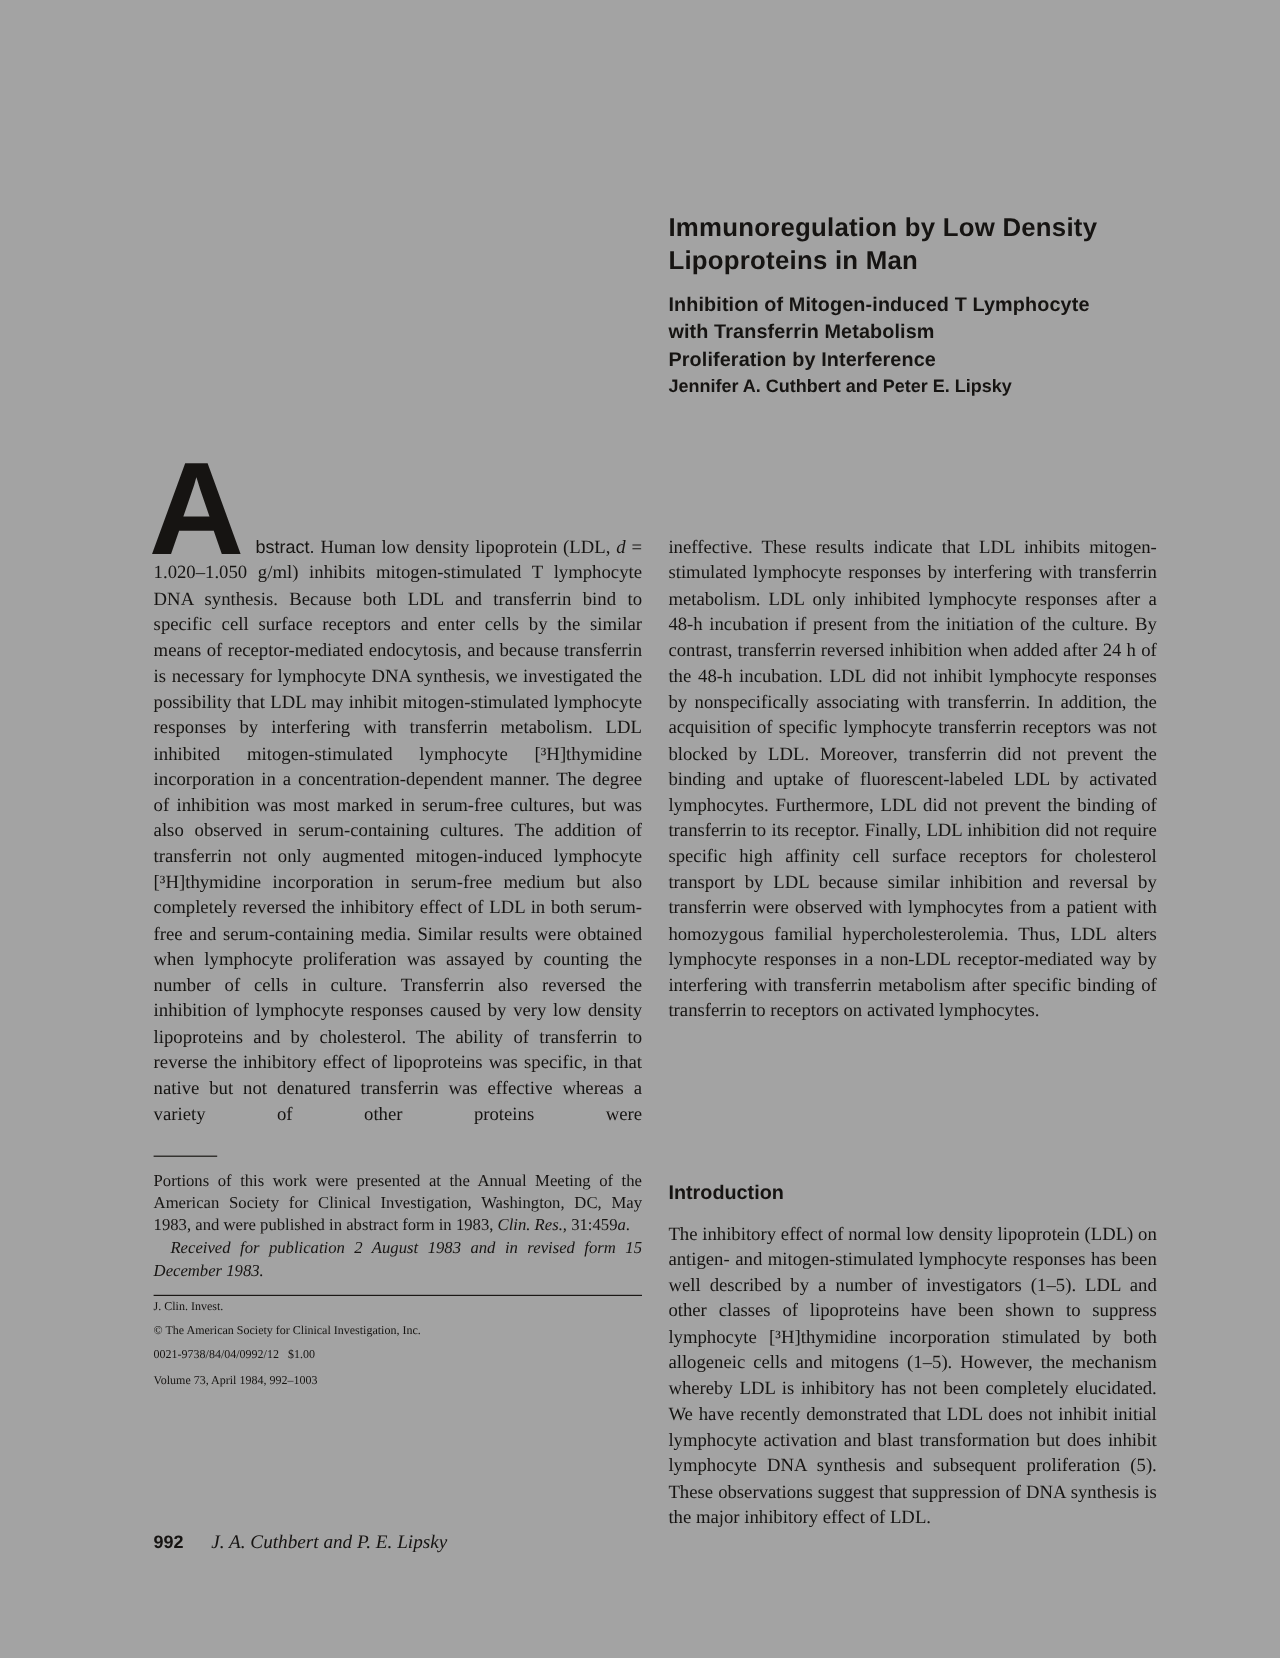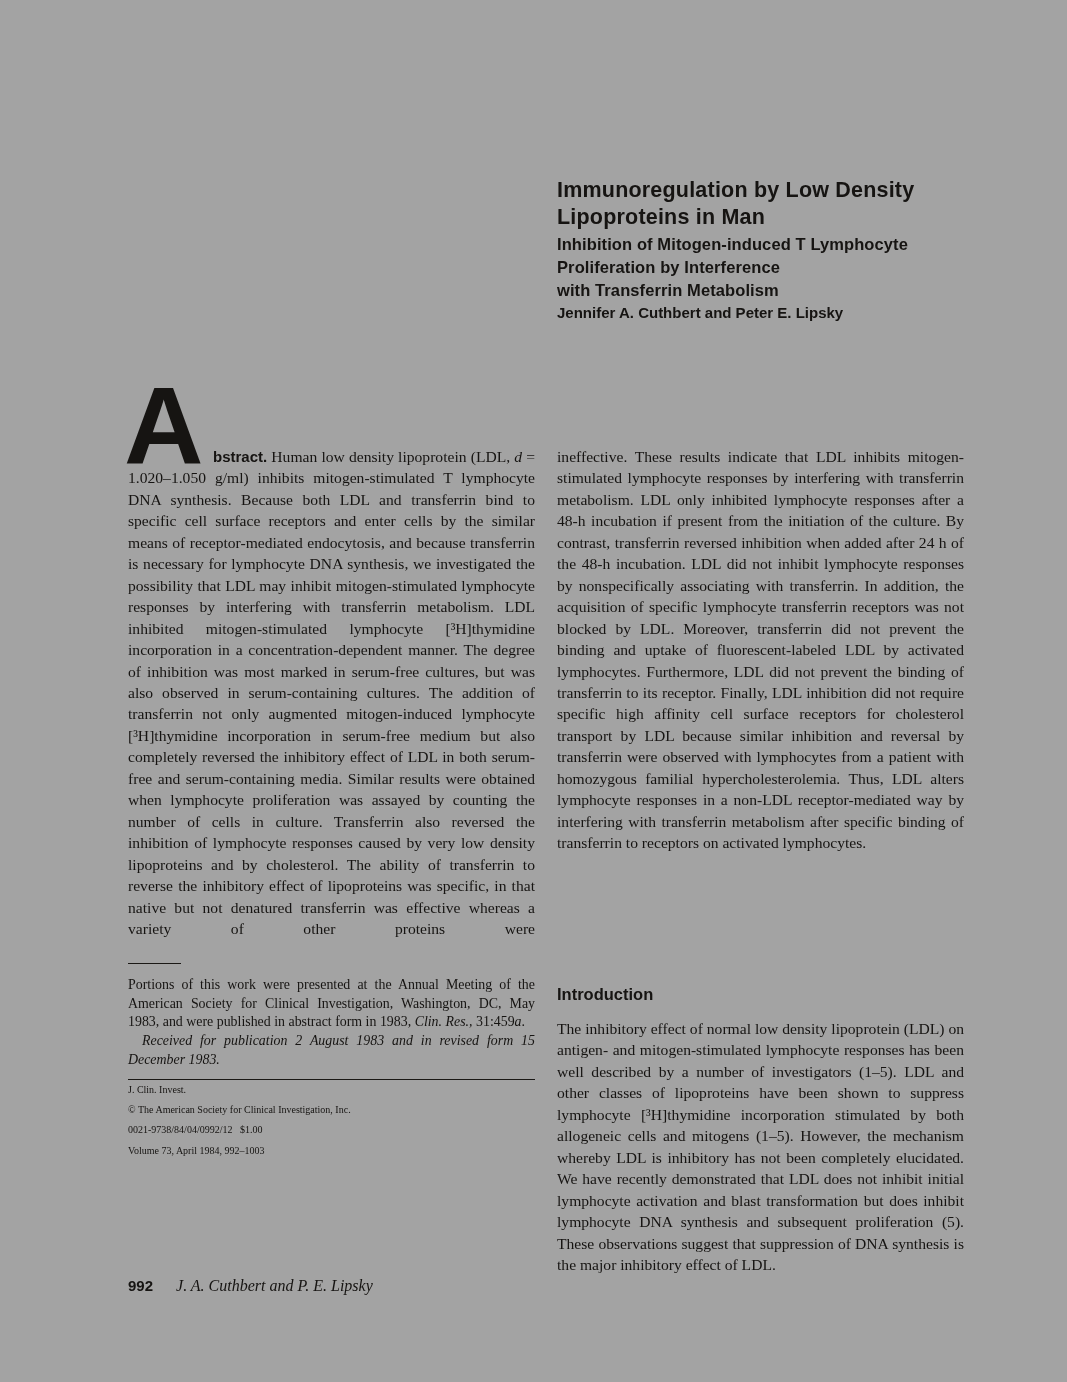--- a/index.html
+++ b/index.html
@@ -9,21 +9,21 @@
     font-family:"Liberation Serif",serif;
     -webkit-font-smoothing:antialiased;
   }
   
   .header-block{position:absolute;left:557px;top:177px;width:414px;}
   .article-title{
     font-family:"Liberation Sans",sans-serif;font-weight:bold;
     font-size:21.5px;line-height:27px;letter-spacing:.2px;
   }
   .article-subtitle{
-    margin-top:2px;font-family:"Liberation Sans",sans-serif;font-weight:bold;
+    margin-top:12px;font-family:"Liberation Sans",sans-serif;font-weight:bold;
     font-size:16.5px;line-height:23px;letter-spacing:.1px;
   }
   .authors{
     margin-top:3px;font-family:"Liberation Sans",sans-serif;font-weight:bold;
     font-size:15px;line-height:16px;
   }
   .affiliation{
     margin-top:4px;font-style:italic;font-size:15.5px;line-height:21.5px;
   }
   
@@ -60,38 +60,38 @@
   
   .page-footer{
     position:absolute;left:128px;top:1231px;
     display:flex;align-items:baseline;gap:23px;
   }
   .page-number{
     font-family:"Liberation Sans",sans-serif;font-weight:bold;font-size:15px;margin-top:46px;
   }
   .running-authors{font-style:italic;font-size:16px;}
   
-  .b{font-weight:bold;}
+  .b{font-weight:normal;}
   .it{font-style:italic;}
   .sf{font-family:"Liberation Sans",sans-serif;font-size:15px;}
 </style>
 </head>
 <body>
 
 <div class="page">
 
   <div class="header-block">
     <div class="article-title">
       <div>Immunoregulation by Low Density</div>
       <div>Lipoproteins in Man</div>
     </div>
     <div class="article-subtitle">
       <div>Inhibition of Mitogen-induced T Lymphocyte</div>
+      <div>with Transferrin Metabolism</div>
       <div>Proliferation by Interference</div>
-      <div>with Transferrin Metabolism</div>
     </div>
     <div class="authors">Jennifer A. Cuthbert and Peter E. Lipsky</div>
   </div>
 
   <div class="col left-abstract">
     <span class="dropcap">A</span>
     <p class="body-text"><span class="b sf">bstract.</span><span> Human low density lipoprotein (LDL, </span><span class="it">d</span><span> = 1.020–1.050 g/ml) inhibits mitogen-stimulated T lymphocyte DNA synthesis. Because both LDL and transferrin bind to specific cell surface receptors and enter cells by the similar means of receptor-mediated endocytosis, and because transferrin is necessary for lymphocyte DNA synthesis, we investigated the possibility that LDL may inhibit mitogen-stimulated lymphocyte responses by interfering with transferrin metabolism. LDL inhibited mitogen-stimulated lymphocyte [³H]thymidine incorporation in a concentration-dependent manner. The degree of inhibition was most marked in serum-free cultures, but was also observed in serum-containing cultures. The addition of transferrin not only augmented mitogen-induced lymphocyte [³H]thymidine incorporation in serum-free medium but also completely reversed the inhibitory effect of LDL in both serum-free and serum-containing media. Similar results were obtained when lymphocyte proliferation was assayed by counting the number of cells in culture. Transferrin also reversed the inhibition of lymphocyte responses caused by very low density lipoproteins and by cholesterol. The ability of transferrin to reverse the inhibitory effect of lipoproteins was specific, in that native but not denatured transferrin was effective whereas a variety of other proteins were</span></p>
   </div>
 
   <div class="col right-abstract">

